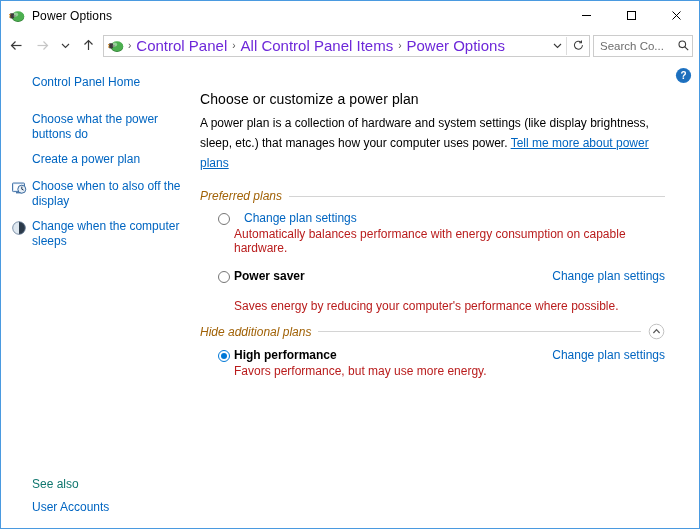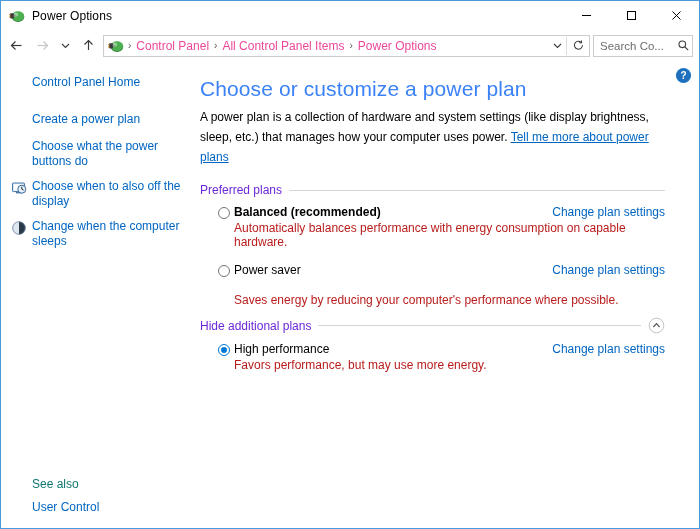--- a/index.html
+++ b/index.html
@@ -108,22 +108,22 @@
     flex: 0 0 auto;
   }
   .crumbs {
     display: flex;
     align-items: center;
     flex: 1 1 auto;
     overflow: hidden;
     white-space: nowrap;
   }
   .crumb {
-    font-size: 12px;
-    color: #ec4899;
+    font-size: 15px;
+    color: #6d28d9;
     padding: 1px 3px;
     cursor: default;
   }
   .crumb-sep {
     font-size: 10px;
     color: #555;
     padding: 0 2px;
     line-height: 1;
     cursor: default;
   }
@@ -244,24 +244,24 @@
     flex: 1 1 auto;
     padding: 14px 0 0 0;
     position: relative;
     min-width: 0;
   }
   .content-inner {
     padding-right: 34px;
     padding-left: 5px;
   }
   .page-title {
-    font-size: 21px;
-    color: #3b82f6;
+    font-size: 14px;
+    color: #000000;
     font-weight: normal;
-    margin: 2px 0 6px 0;
+    margin: 16px 0 6px 0;
     letter-spacing: 0.1px;
   }
   .page-desc {
     font-size: 12px;
     color: #000000;
     line-height: 20px;
     margin: 0 0 16px 0;
     max-width: 478px;
   }
   .inline-link {
@@ -284,23 +284,24 @@
     margin-bottom: 4px;
     position: relative;
   }
   .group-head {
     display: flex;
     align-items: center;
     margin-bottom: 8px;
   }
   .group-title {
     font-size: 12px;
-    color: #6d28d9;
+    color: #a16207;
     white-space: nowrap;
     padding-right: 7px;
+    font-style: italic;
   }
   .group-rule {
     flex: 1 1 auto;
     height: 1px;
     background: #d4d4d4;
   }
   .group-collapse {
     width: 17px;
     height: 17px;
     margin-left: 7px;
@@ -339,20 +340,21 @@
     width: 6px;
     height: 6px;
     border-radius: 50%;
     background: #0078d7;
   }
   .plan-name {
     font-size: 12px;
     color: #000000;
     flex: 1 1 auto;
     cursor: default;
+    font-weight: bold;
   }
   .plan-name.bold { font-weight: bold; }
   .plan-link {
     font-size: 12px;
     color: #0065c1;
     white-space: nowrap;
     margin-left: 10px;
     flex: 0 0 auto;
     cursor: default;
   }
@@ -477,26 +479,26 @@
 
     <div class="sidebar">
 
       <div class="side-link home-link">
         <span class="side-ico blank"></span>
         <span class="side-text">Control Panel Home</span>
       </div>
 
       <div class="side-link">
         <span class="side-ico blank"></span>
-        <span class="side-text">Create a power plan</span>
+        <span class="side-text">Choose what the power buttons do</span>
       </div>
 
       <div class="side-link">
         <span class="side-ico blank"></span>
-        <span class="side-text">Choose what the power buttons do</span>
+        <span class="side-text">Create a power plan</span>
       </div>
 
       <div class="side-link">
         <span class="side-ico">
           <svg width="16" height="16" viewBox="0 0 16 16">
             <rect x="1.5" y="3" width="12" height="8.6" rx="0.8" fill="#cfe0f2" stroke="#4a78ab" stroke-width="1"></rect>
             <rect x="2.8" y="4.2" width="9.4" height="6.2" fill="#ffffff"></rect>
             <rect x="5" y="12" width="6" height="1.4" fill="#4a78ab"></rect>
             <circle cx="10.8" cy="9.2" r="4" fill="#e8f0f8" stroke="#3a6a9e" stroke-width="1"></circle>
             <line x1="10.8" y1="9.2" x2="10.8" y2="6.6" stroke="#20364f" stroke-width="1"></line>
@@ -515,21 +517,21 @@
             <circle cx="8" cy="8" r="6.3" fill="none" stroke="#6c8099" stroke-width="0.8"></circle>
           </svg>
         </span>
         <span class="side-text">Change when the computer sleeps</span>
       </div>
 
       <div class="see-also">
         <div class="see-also-title">See also</div>
         <div class="side-link">
           <span class="side-ico blank"></span>
-          <span class="side-text">User Control</span>
+          <span class="side-text">User Accounts</span>
         </div>
       </div>
     </div>
 
     <div class="content">
 
       <div class="help-btn" title="Help">
         <svg width="17" height="17" viewBox="0 0 17 17">
           <circle cx="8.5" cy="8.5" r="7.6" fill="#1f74c4"></circle>
           <circle cx="8.5" cy="8.5" r="6.4" fill="#1e6fbc"></circle>
@@ -543,21 +545,20 @@
         <p class="page-desc"><span>A power plan is a collection of hardware and system settings (like display brightness, sleep, etc.) that manages how your computer uses power. </span><span class="inline-link">Tell me more about power plans</span></p>
 
         <div class="group">
           <div class="group-head">
             <span class="group-title">Preferred plans</span>
             <span class="group-rule"></span>
           </div>
 
           <div class="plan-row">
             <span class="radio"></span>
-            <span class="plan-name bold">Balanced (recommended)</span>
             <span class="plan-link">Change plan settings</span>
           </div>
           <div class="plan-desc">Automatically balances performance with energy consumption on capable hardware.</div>
 
           <div class="plan-row">
             <span class="radio"></span>
             <span class="plan-name">Power saver</span>
             <span class="plan-link">Change plan settings</span>
           </div>
           <div class="plan-desc last">Saves energy by reducing your computer's performance where possible.</div>

